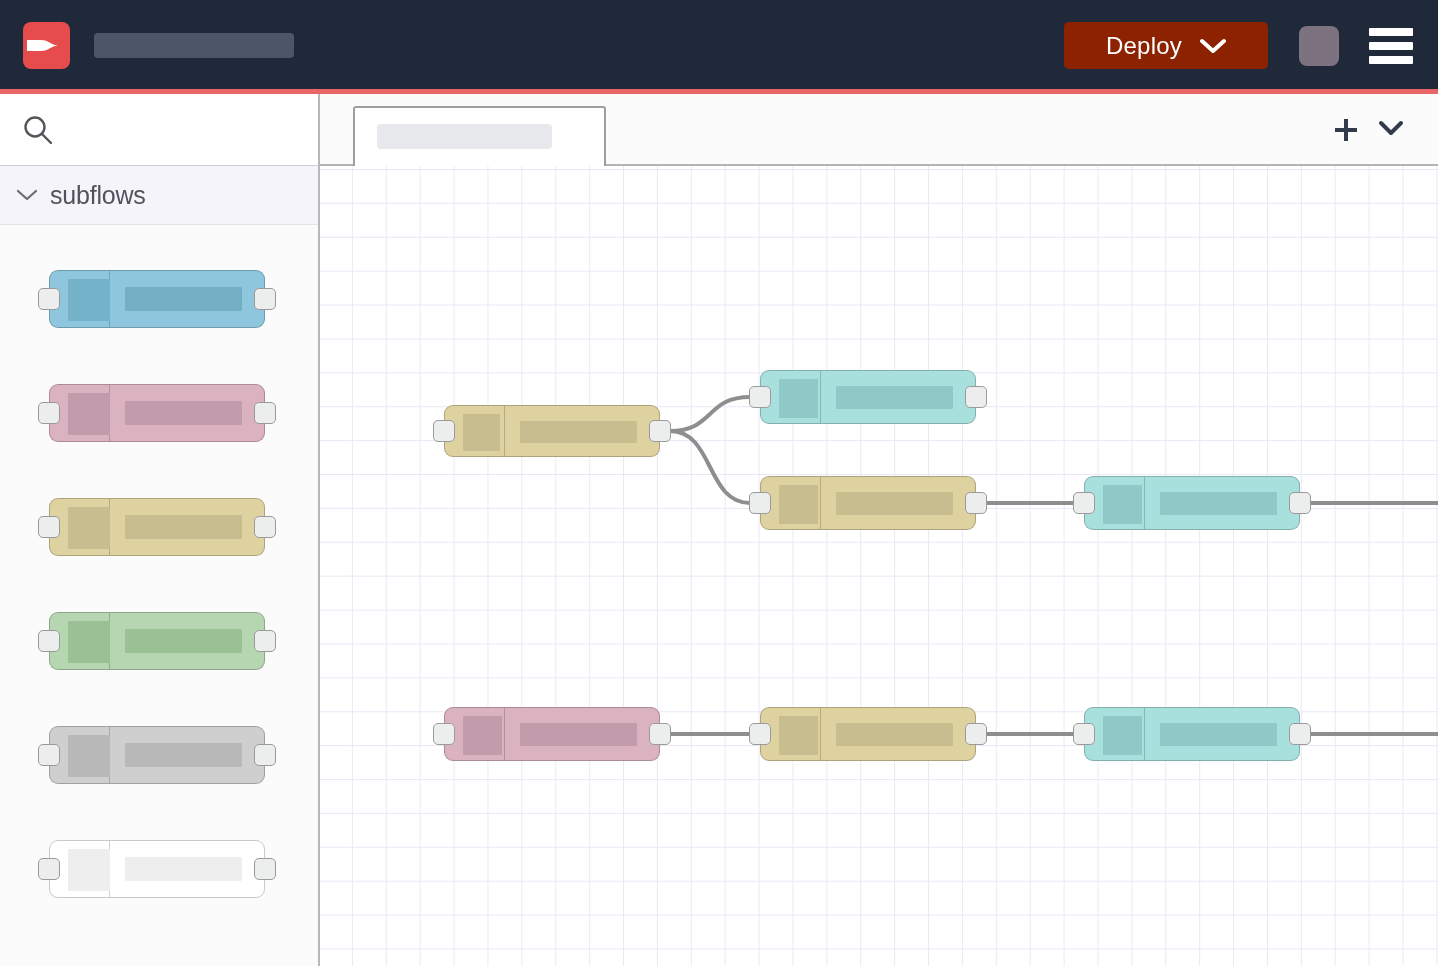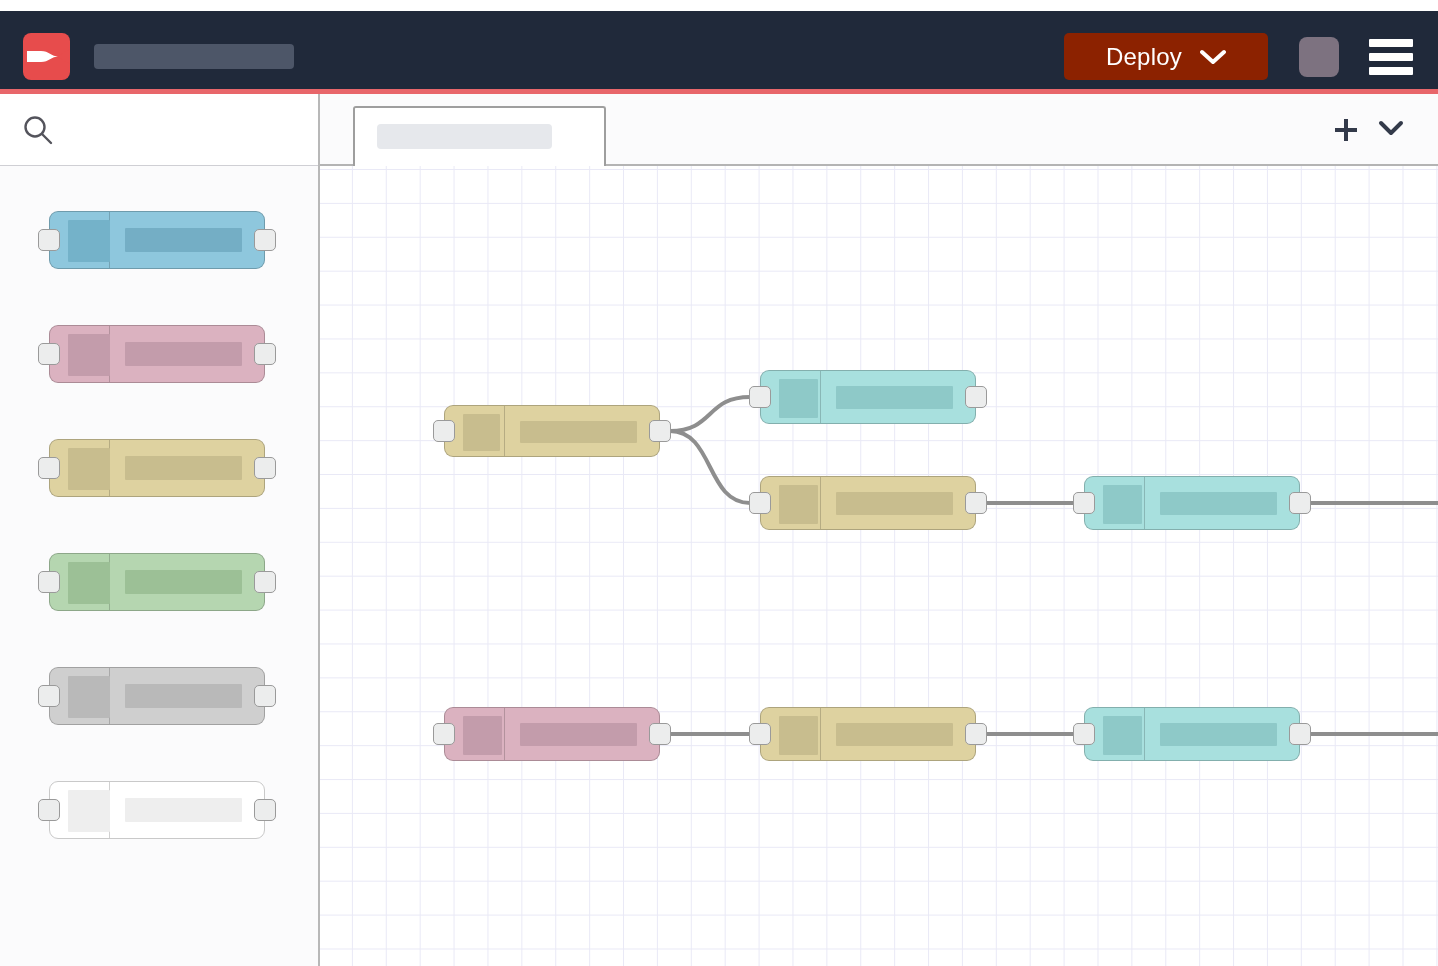--- a/index.html
+++ b/index.html
@@ -7,21 +7,21 @@
   body{
     width:1438px;height:966px;overflow:hidden;
     font-family:"Liberation Sans", sans-serif;
     background:#ffffff;
     -webkit-font-smoothing:antialiased;
   }
   #app{position:relative;width:1438px;height:966px;}
 
   
   .header{
-    position:absolute;left:0;top:11px;width:1438px;height:89px;
+    position:absolute;left:0;top:0;width:1438px;height:89px;
     background:#20293a;
     box-sizing:border-box;
     text-decoration:underline;
   }
   .header-accent{
     position:absolute;left:0;top:89px;width:1438px;height:5px;
     background:#e8666a;
   }
   .logo{
     position:absolute;left:23px;top:22px;width:47px;height:47px;
@@ -175,20 +175,26 @@
 
   <div class="sidebar">
 
     <div class="search-row">
       <svg class="search-icon" width="32" height="32" viewBox="0 0 32 32">
         <circle cx="13" cy="13" r="9.5" stroke="#54545c" stroke-width="2.4" fill="none"></circle>
         <line x1="20" y1="20" x2="29" y2="29" stroke="#54545c" stroke-width="2.4" stroke-linecap="round"></line>
       </svg>
     </div>
 
+    <div class="section-header">
+      <svg class="section-chev" width="22" height="14" viewBox="0 0 22 14">
+        <path d="M2 3 L11 11 L20 3" stroke="#6b6b75" stroke-width="2.2" fill="none" stroke-linecap="round" stroke-linejoin="round"></path>
+      </svg>
+      <span class="section-title">subflows</span>
+    </div>
 
     <div class="palette-list" id="palette-list">
         <div class="palette-item">
           <div class="node" style="width: 216px; height: 58px; background: rgb(142, 199, 221); left: 49px; top: 23px;">
             <div class="divider" style="left: 59px;"></div>
             <div class="iconbox" style="left: 18px; top: 8px; width: 42px; height: 42px; background: rgb(116, 178, 201);"></div>
             <div class="labelbox" style="left: 75px; top: 16px; width: 117px; height: 24px; background: rgb(116, 174, 197);"></div>
           </div>
           <div class="port" style="left: 38px; top: 41px;"></div>
           <div class="port" style="left: 254px; top: 41px;"></div>

